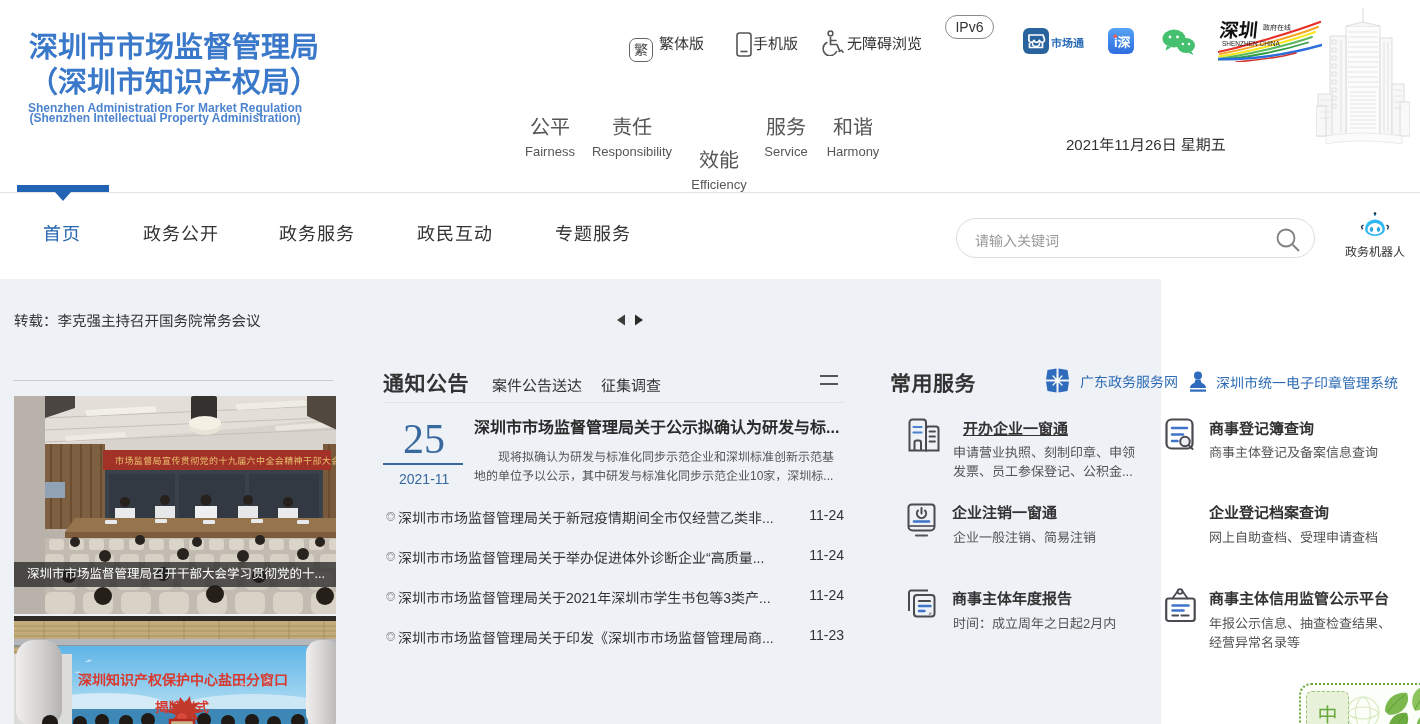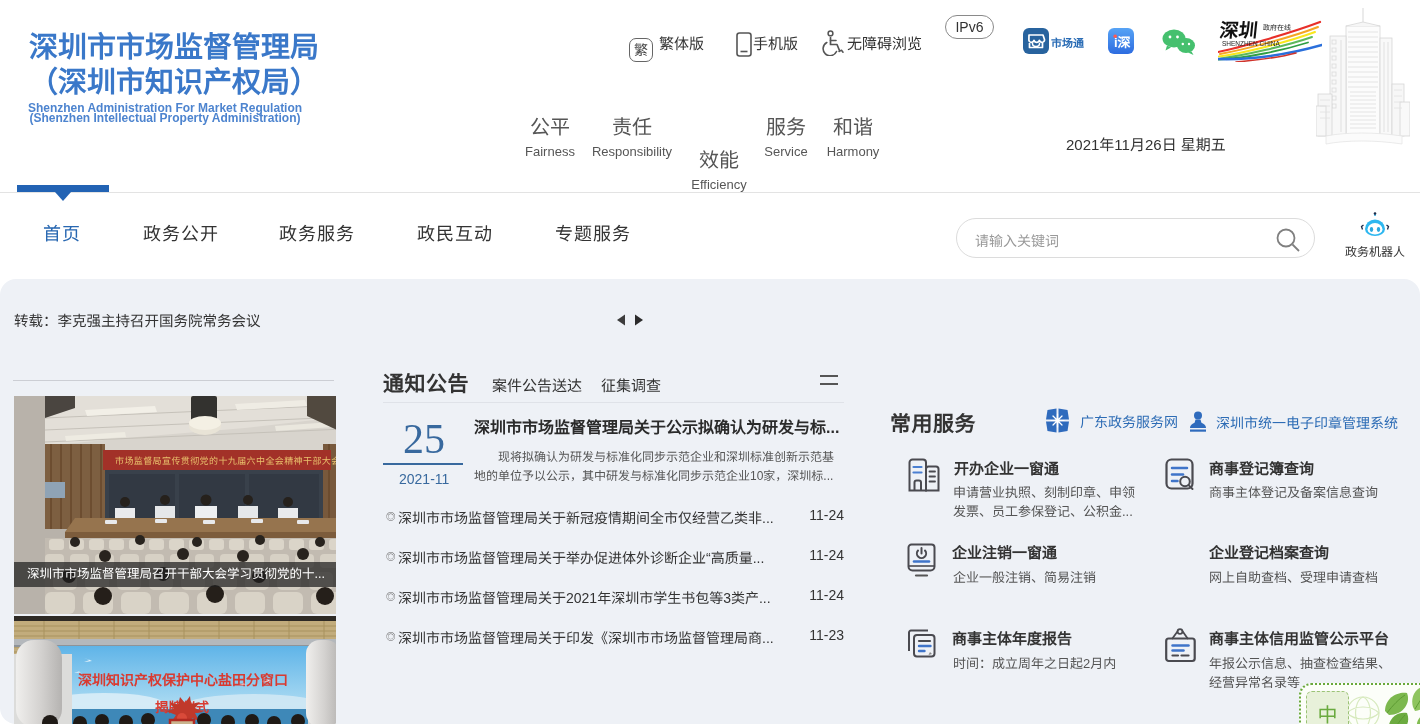--- a/index.html
+++ b/index.html
@@ -33,21 +33,21 @@
 .navitem { position:absolute; top:26px; font-size:18px; color:#333; letter-spacing:1px; }
 .navitem.on { color:#2767b1; }
 #search { position:absolute; left:956px; top:25px; width:359px; height:40px; border:1px solid #dcdcdc; border-radius:20px; background:#fff; }
 #search .ph { position:absolute; left:18px; top:11px; font-size:14px; color:#999; }
 #search svg { position:absolute; right:12px; top:7px; }
 #robot { position:absolute; left:1340px; top:19px; width:70px; text-align:center; }
 #robot svg { margin:0 auto; }
 #robot .lbl { font-size:12px; color:#333; margin-top:1px; }
 
 
-#lower { position:absolute; left:0; top:279px; width:1420px; height:445px; background:#eef1f6;border-radius:16px; }
+#lower { position:absolute; left:0; top:279px; width:1161px; height:445px; background:#eef1f6; }
 #notice { position:absolute; left:14px; top:30px; font-size:14.5px; color:#333; }
 #arrows { position:absolute; left:616px; top:34px; width:30px; }
 
 
 #carousel { position:absolute; left:14px; top:101px; width:322px; }
 #carousel .topline { position:absolute; left:-1px; top:0px; width:321px; height:1px; background:#ccced4; }
 #cimg1 { position:absolute; left:0; top:16px; width:322px; height:218px; overflow:hidden; background:#b8b2aa;padding-left:31px; }
 #cimg2 { position:absolute; left:0; top:236px; width:322px; height:111px; overflow:hidden; background:#9db6c4; }
 #ccap { position:absolute; left:0; top:182px; width:322px; height:25px; background:rgba(30,30,30,.72); color:#fff; font-size:12.5px; line-height:25px; padding-left:13px; white-space:nowrap; }
 
@@ -66,21 +66,21 @@
 #feat .dym { position:absolute; left:16px; top:52px; font-size:14px; color:#38699e; }
 #feat .ft { position:absolute; left:91px; top:-5px; width:370px; font-size:16px; font-weight:bold; color:#2b2b2b; white-space:nowrap; }
 #feat .fs { position:absolute; left:91px; top:29px; font-size:12px; line-height:19.3px; color:#555; white-space:nowrap; }
 #feat .fs .ind { display:inline-block; width:24px; }
 
 .tzitem { position:absolute; left:0; width:461px; font-size:14px; color:#333; white-space:nowrap; padding-left:15px; }
 .tzitem .dt { position:absolute; right:0; top:0; }
 .tzitem .bl { position:absolute; left:3px; top:2px; color:#666; font-size:9.5px; }
 
 
-#svc { position:absolute; left:890px; top:93px; width:510px;margin-top:40px; }
+#svc { position:absolute; left:890px; top:93px; width:510px; }
 #svc .lnk { position:absolute; font-size:14px; color:#2d6cb5; white-space:nowrap; }
 .svcitem { position:absolute; }
 .svct { position:absolute; font-size:15px; font-weight:bold; color:#333; white-space:nowrap; }
 .svcd { position:absolute; font-size:13px; color:#555; line-height:19.3px; white-space:nowrap; }
 
 
 #green { position:absolute; left:1299px; top:404px; width:140px; height:60px; border:2px dotted #69a83c; border-radius:12px; background:#fcfef9; overflow:hidden; }
 #green .zbox { position:absolute; left:5px; top:6px; width:43px; height:52px; border:1px dashed #9cc377; border-radius:6px; background:#e8f1da; color:#6aaa3f; font-size:20px; text-align:center; line-height:46px; }
 </style>
 </head>
@@ -569,21 +569,21 @@
             <line x1="6.5" y1="9" x2="14.5" y2="9"></line>
             <line x1="6.5" y1="14.5" x2="14.5" y2="14.5"></line>
           </g>
           <g stroke="#4a4a50" stroke-width="1.8" stroke-linecap="round">
             <line x1="22.5" y1="13.5" x2="28" y2="13.5"></line>
             <line x1="22.5" y1="18.5" x2="28" y2="18.5"></line>
             <line x1="22.5" y1="23.5" x2="28" y2="23.5"></line>
           </g>
         </svg>
       </div>
-    <div class="svct" style="left:64px;top:45px;">开办企业一窗通</div>
+    <div class="svct" style="left:73px;top:45px;text-decoration:underline;">开办企业一窗通</div>
     <div class="svcd" style="left:63px;top:71px;">申请营业执照、刻制印章、申领<br>发票、员工参保登记、公积金...</div>
 
     <div class="svcitem" id="sicon2" style="left:275px;top:46px;">
         <svg width="30" height="34" viewBox="0 0 30 34">
           <rect x="1.5" y="1.5" width="26" height="29" rx="5" fill="none" stroke="#4a4a50" stroke-width="2.2"></rect>
           <g stroke="#3f74c9" stroke-width="2.5" stroke-linecap="round">
             <line x1="7" y1="10" x2="22" y2="10"></line>
             <line x1="7" y1="16.5" x2="18" y2="16.5"></line>
             <line x1="7" y1="23" x2="12.5" y2="23"></line>
           </g>

